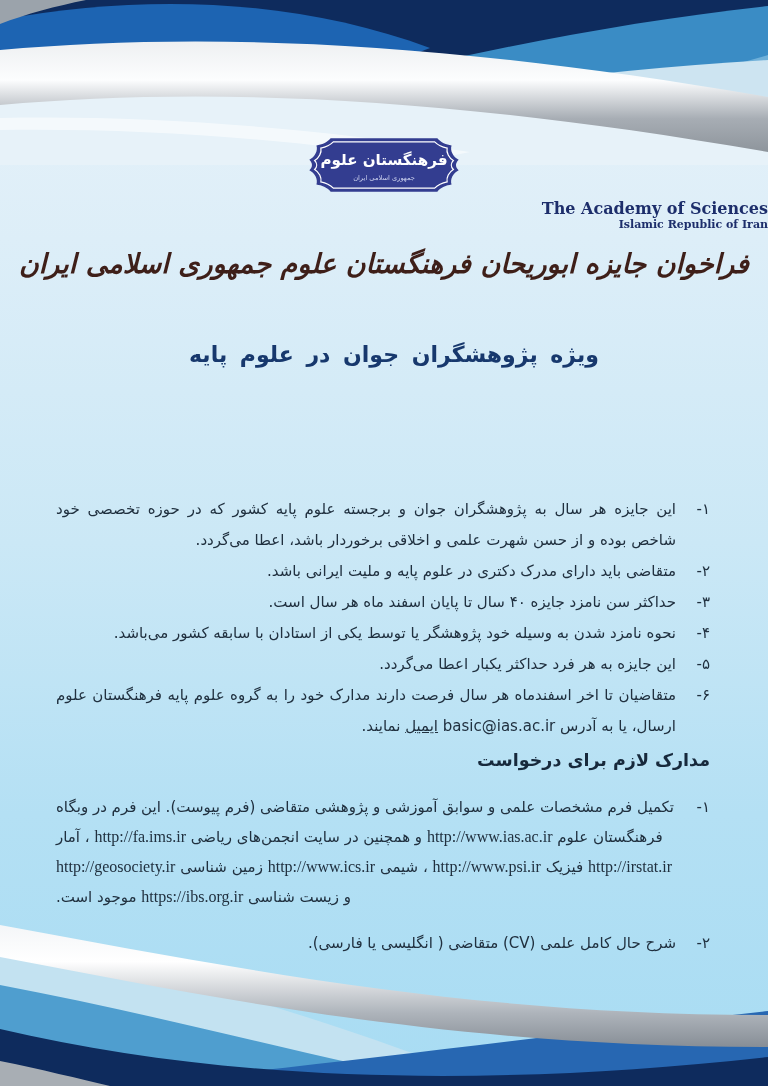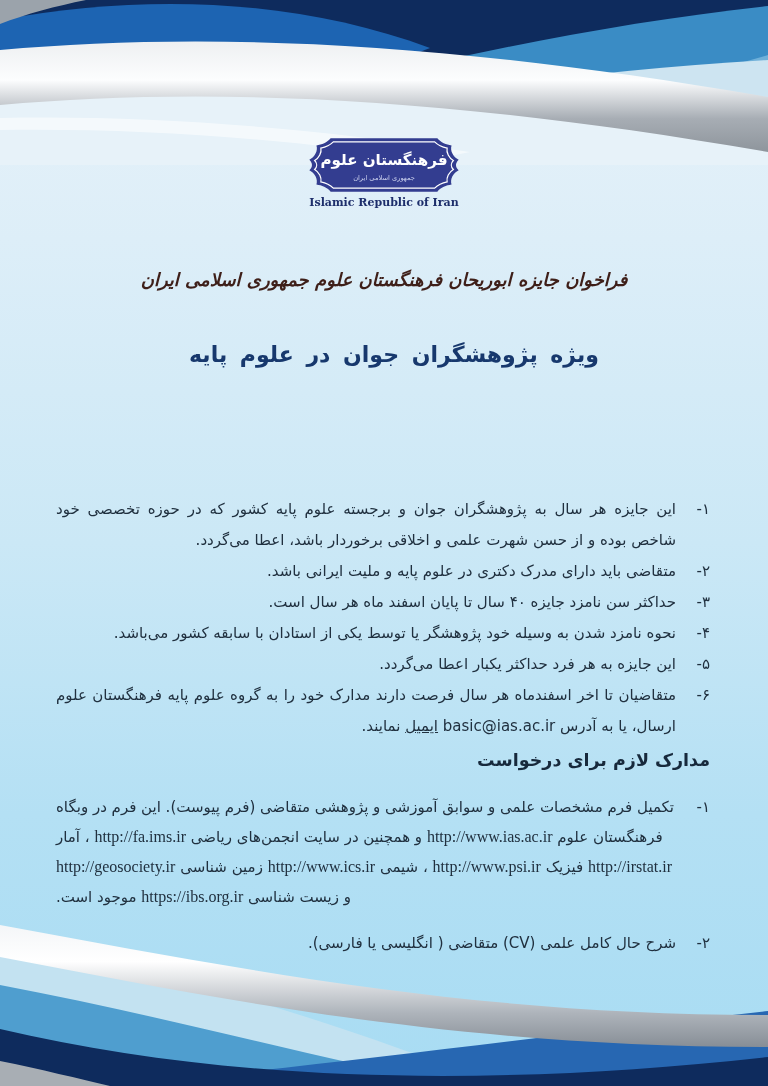--- a/index.html
+++ b/index.html
@@ -5,28 +5,28 @@
   html,body{margin:0;padding:0;background:#ffffff;}
   .poster{
     position:relative;width:768px;height:1086px;overflow:hidden;
     background:linear-gradient(180deg,#e9f3fa 0%,#ddeef8 22%,#cbe8f6 50%,#b4e0f4 75%,#a8dcf3 100%);
     font-family:"DejaVu Sans",sans-serif;
   }
   svg.deco{position:absolute;left:0;width:768px;display:block;}
   .header-deco{top:0;height:165px;}
   .footer-deco{bottom:0;height:175px;}
 
-  .logo-block{position:absolute;top:134px;left:0;width:100%;text-align:center;}
+  .logo-block{position:absolute;top:134px;left:0;width:100%;text-align:right;}
   .logo-medallion{width:160px;height:62px;display:block;margin:0 auto;}
   .org-en-1{margin-top:3px;font-family:"DejaVu Serif",serif;font-weight:700;font-size:16px;color:#1d2e6b;line-height:1.2;}
   .org-en-2{font-family:"DejaVu Serif",serif;font-weight:700;font-size:11px;color:#1d2e6b;line-height:1.25;}
 
   .title{
-    position:absolute;top:269px;left:0;width:100%;margin:0;text-align:center;
-    font-size:18px;font-weight:700;font-style:italic;letter-spacing:-0.2px;
+    position:absolute;top:248px;left:0;width:100%;margin:0;text-align:center;
+    font-size:27px;font-weight:700;font-style:italic;letter-spacing:-0.2px;
     color:#3e1f19;white-space:nowrap;
   }
   .subtitle{
     position:absolute;top:342px;left:10px;width:100%;margin:0;text-align:center;
     font-size:22px;font-weight:700;color:#17386d;word-spacing:5px;
   }
 
   .sec-heading{position:absolute;right:58px;left:56px;margin:0;text-align:right;
     font-size:17.5px;font-weight:700;color:#17293c;}
   .sec1-heading{top:452px;}
@@ -86,20 +86,21 @@
     <path d="M0,14 C240,58 470,104 768,104 L768,136 C460,136 230,90 0,46 Z" fill="url(#silv2)"></path>
   </svg>
 
   <div class="logo-block">
     <svg class="logo-medallion" viewBox="0 0 180 66">
       <path d="M30,3 L150,3 C154,8 160,10 166,11 C164,17 168,24 174,27 C170,31 170,35 174,39 C168,42 164,49 166,55 C160,56 154,58 150,63 L30,63 C26,58 20,56 14,55 C16,49 12,42 6,39 C10,35 10,31 6,27 C12,24 16,17 14,11 C20,10 26,8 30,3 Z" fill="#333d90"></path>
       <path d="M33,7 L147,7 C151,11 156,13 161,14 C160,19 163,25 168,28 C165,31 165,35 168,38 C163,41 160,47 161,52 C156,53 151,55 147,59 L33,59 C29,55 24,53 19,52 C20,47 17,41 12,38 C15,35 15,31 12,28 C17,25 20,19 19,14 C24,13 29,11 33,7 Z" fill="none" stroke="#ffffff" stroke-width="1.4"></path>
       <text x="90" y="33" text-anchor="middle" font-size="17" font-weight="bold" fill="#ffffff" font-family="DejaVu Sans, sans-serif">فرهنگستان علوم</text>
       <text x="90" y="50" text-anchor="middle" font-size="7.5" fill="#ccd2ee" font-family="DejaVu Sans, sans-serif">جمهوری اسلامی ایران</text>
     </svg>
+    <div class="org-en-1">The Academy of Sciences</div>
     <div class="org-en-2">Islamic Republic of Iran</div>
   </div>
 
   <h1 class="title" dir="rtl">فراخوان جایزه ابوریحان فرهنگستان علوم جمهوری اسلامی ایران</h1>
 
   <h2 class="subtitle" dir="rtl">ویژه پژوهشگران جوان در علوم پایه</h2>
 
 
   <ol class="list list1" dir="rtl">
     <li>

